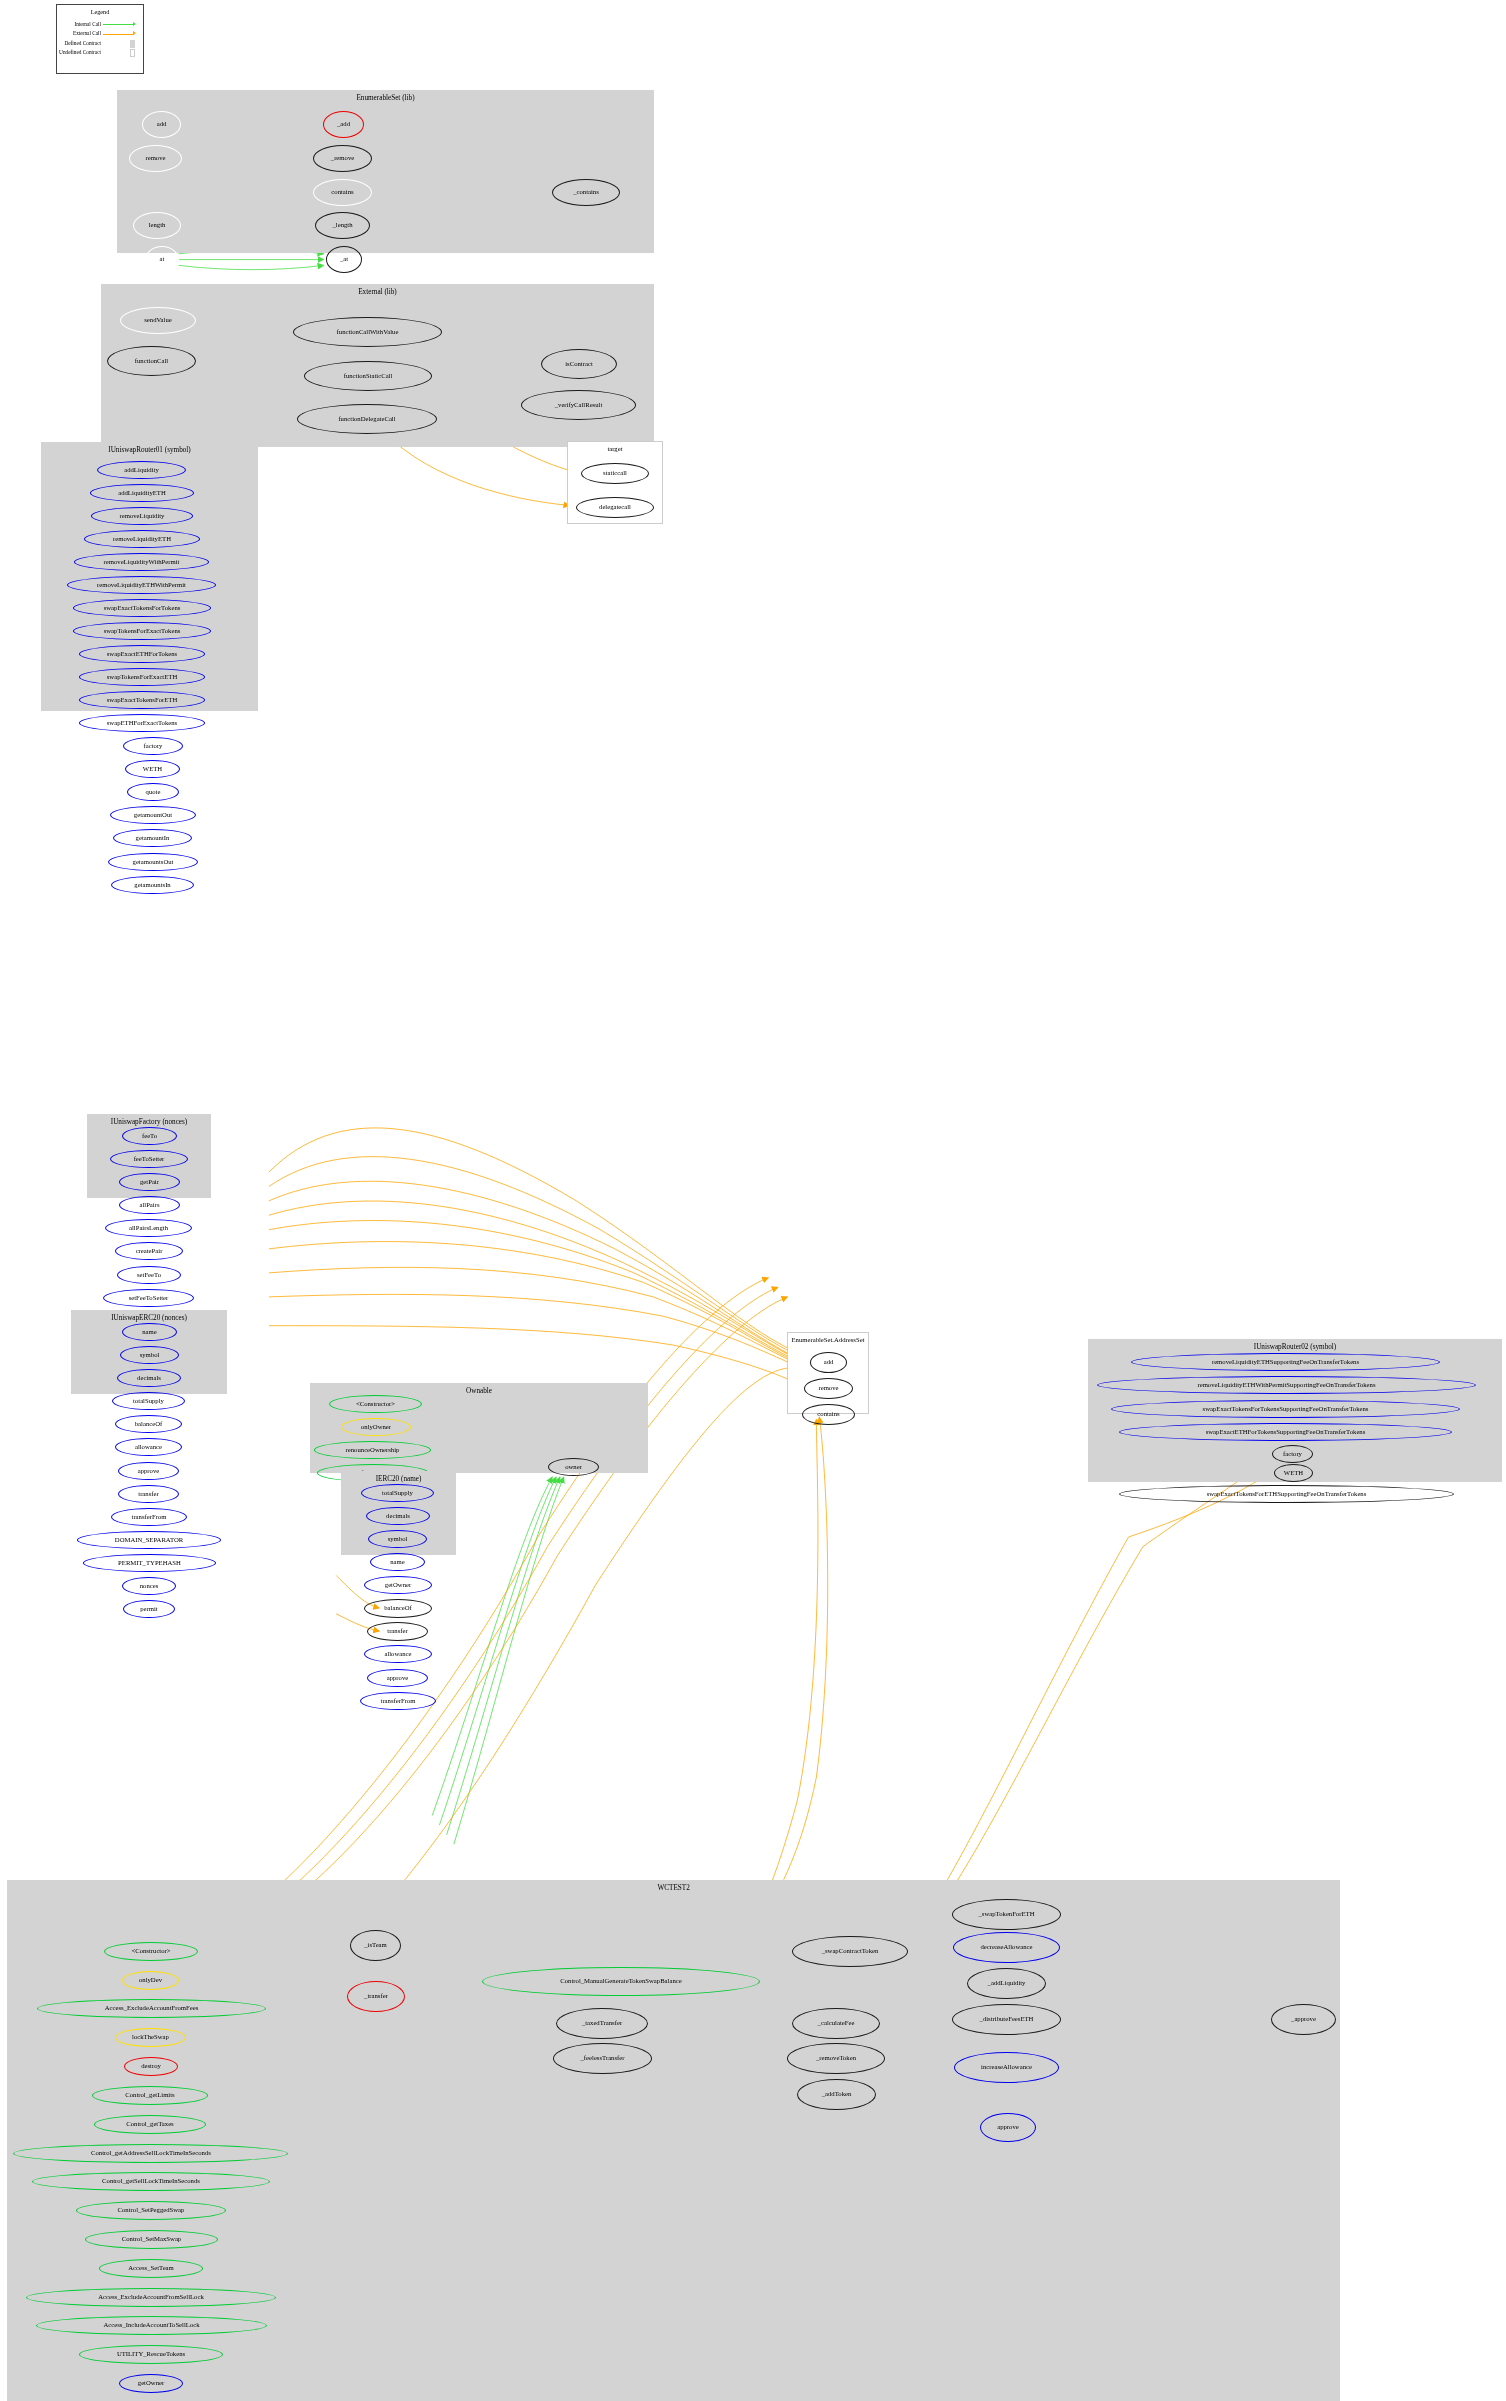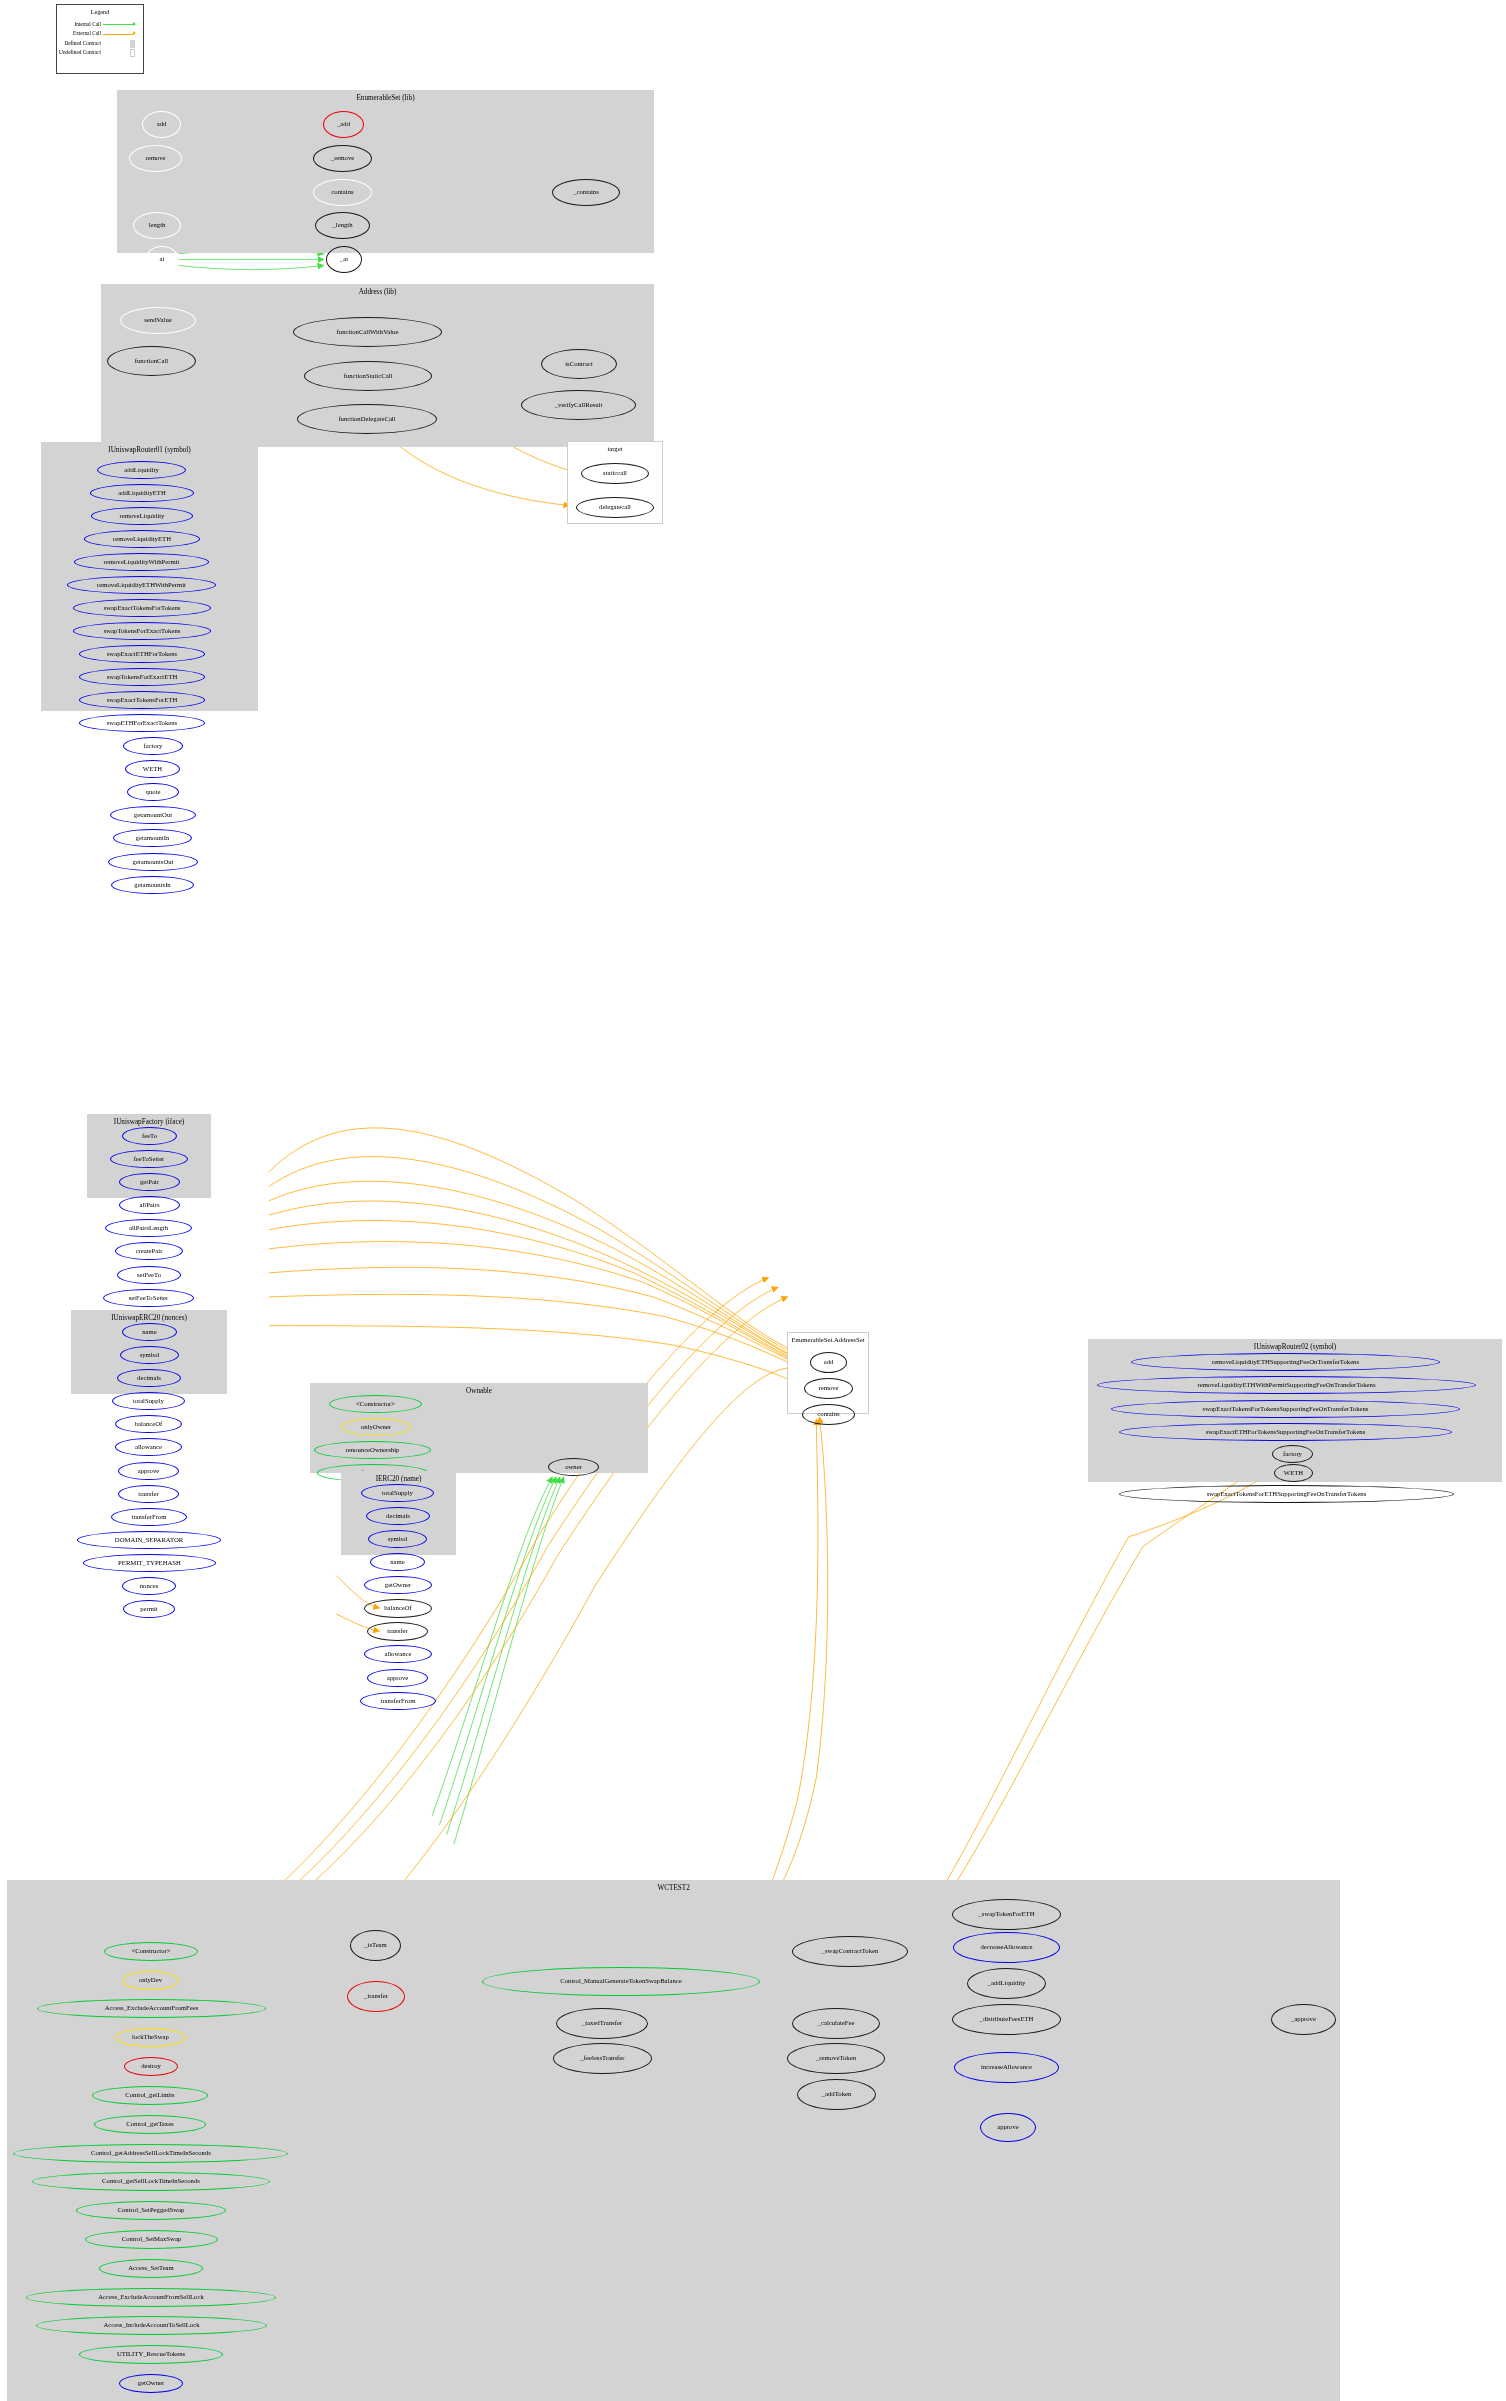--- a/index.html
+++ b/index.html
@@ -184,21 +184,21 @@
       <div class="node black" style="left: 315px; top: 212px; width: 55px; height: 27px; font-size: 6.7px;">
         <span>_length</span>
       </div>
       <div class="node white" style="left: 145px; top: 246px; width: 34px; height: 27px; font-size: 6.7px;">
         <span>at</span>
       </div>
       <div class="node black" style="left: 326px; top: 246px; width: 36px; height: 27px; font-size: 6.7px;">
         <span>_at</span>
       </div>
       <div class="cluster filled" style="left: 101px; top: 284px; width: 553px; height: 163px;">
-        <div class="cluster-title">Address  (lib)</div>
+        <div class="cluster-title">External  (lib)</div>
       </div>
       <div class="node white" style="left: 120px; top: 307px; width: 76px; height: 27px; font-size: 6.7px;">
         <span>sendValue</span>
       </div>
       <div class="node black" style="left: 293px; top: 317px; width: 149px; height: 30px; font-size: 6.7px;">
         <span>functionCallWithValue</span>
       </div>
       <div class="node black" style="left: 107px; top: 346px; width: 89px; height: 30px; font-size: 6.7px;">
         <span>functionCall</span>
       </div>
@@ -277,21 +277,21 @@
       <div class="node blue" style="left: 113px; top: 829px; width: 79px; height: 18px; font-size: 6.7px;">
         <span>getamountIn</span>
       </div>
       <div class="node blue" style="left: 108px; top: 853px; width: 90px; height: 18px; font-size: 6.7px;">
         <span>getamountsOut</span>
       </div>
       <div class="node blue" style="left: 111px; top: 876px; width: 83px; height: 18px; font-size: 6.7px;">
         <span>getamountsIn</span>
       </div>
       <div class="cluster filled" style="left: 87px; top: 1114px; width: 124px; height: 84px;">
-        <div class="cluster-title">IUniswapFactory  (iface)</div>
+        <div class="cluster-title">IUniswapFactory  (nonces)</div>
       </div>
       <div class="node blue" style="left: 122px; top: 1127px; width: 55px; height: 18px; font-size: 6.7px;">
         <span>feeTo</span>
       </div>
       <div class="node blue" style="left: 110px; top: 1150px; width: 78px; height: 18px; font-size: 6.7px;">
         <span>feeToSetter</span>
       </div>
       <div class="node blue" style="left: 119px; top: 1173px; width: 61px; height: 18px; font-size: 6.7px;">
         <span>getPair</span>
       </div>

